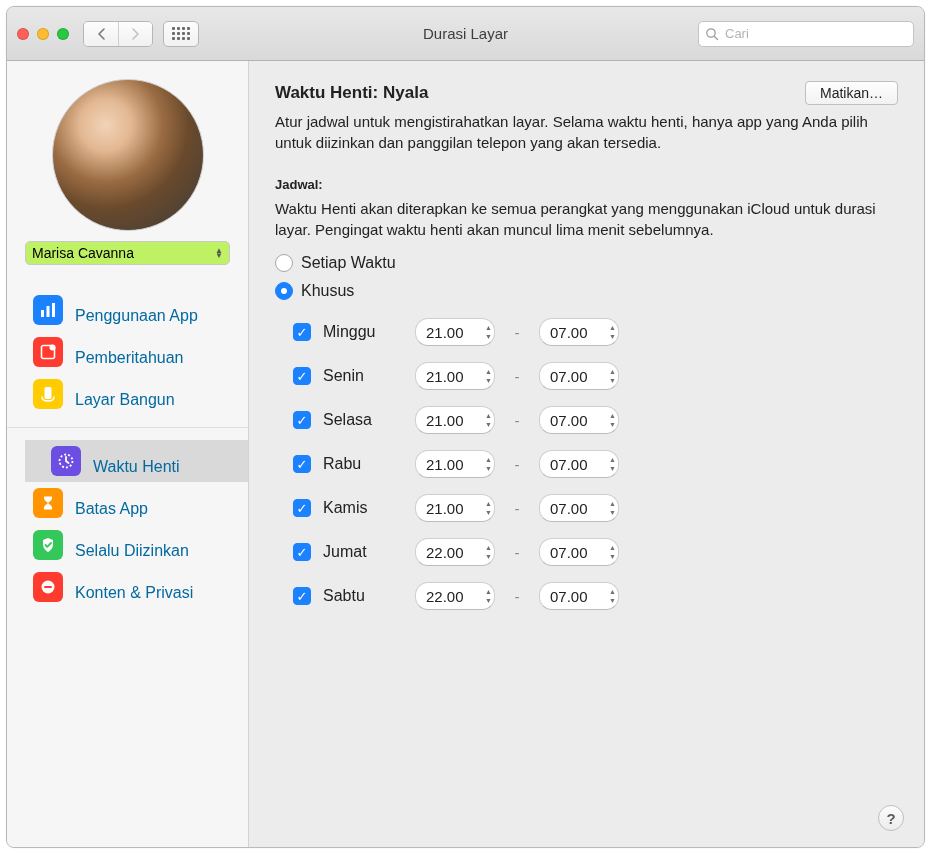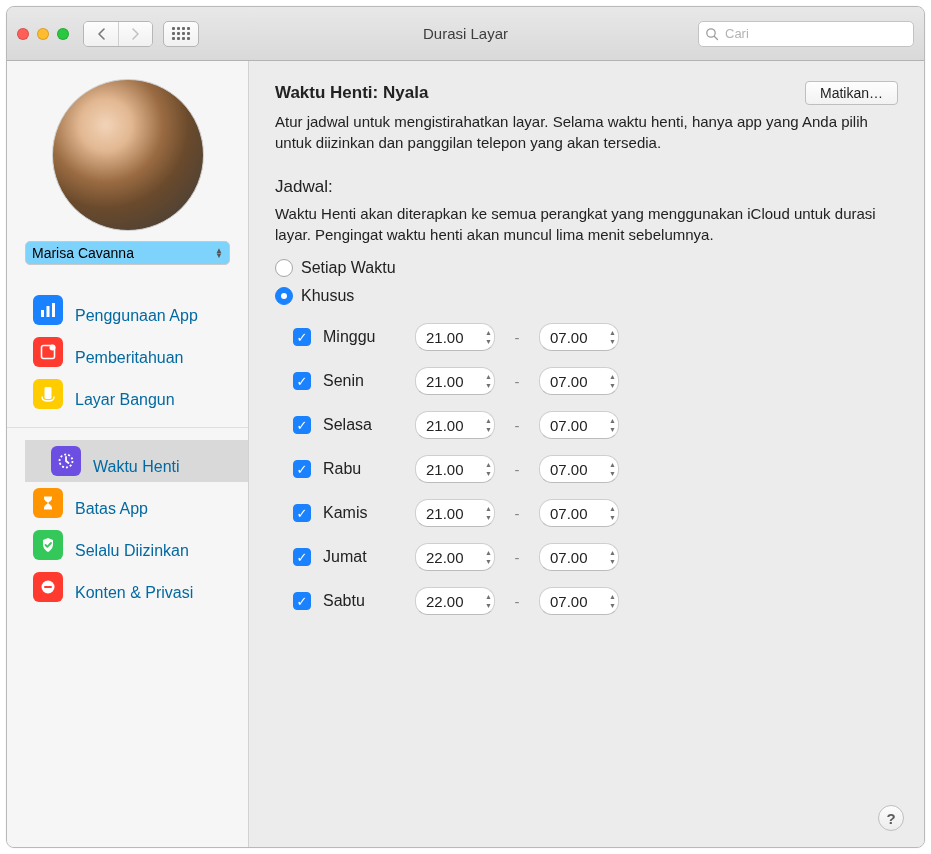--- a/index.html
+++ b/index.html
@@ -36,38 +36,38 @@
   .title { position:absolute; left:0; right:0; text-align:center; font-size:15px; color:#3d3d3d; font-weight:500; pointer-events:none;}
   .search { margin-left:auto; width:216px; height:26px; border:1px solid #c3c3c3; border-radius:5px; background:#fff; display:flex; align-items:center; padding:0 6px; gap:6px;}
   .search svg{ flex-shrink:0;}
   .search input{ border:none; outline:none; font-size:13px; width:100%; background:transparent; color:#8b5cf6;}
   .search input::placeholder{ color:#b3b3b3;}
 
   .body { flex:1; display:flex; min-height:0;}
   .sidebar { width:242px; background:#f6f6f6; border-right:1px solid #d2d2d2; display:flex; flex-direction:column;}
   .avatar-wrap{ padding:18px 0 8px 0; display:flex; justify-content:center;}
   .avatar{ width:152px; height:152px; border-radius:50%; background: radial-gradient(circle at 35% 30%, #f2d3b8 0%, #e2b892 18%, #9a6b42 40%, #6a4a2c 58%, #3a3a3a 100%); border:1px solid #cfcfcf;}
-  .user-select{ margin:2px 18px 10px 18px; height:24px; border:1px solid #c9c9c9; border-radius:5px; background:#7dd3fc; display:flex; align-items:center; padding:0 6px; font-size:14px; justify-content:space-between;}
+  .user-select{ margin:2px 18px 10px 18px; height:24px; border:1px solid #c9c9c9; border-radius:5px; background:#bef264; display:flex; align-items:center; padding:0 6px; font-size:14px; justify-content:space-between;}
   .user-select .chev{ display:flex; flex-direction:column; line-height:5px; font-size:8px; color:#555;}
   .nav-list{ padding-top:14px;}
   .nav-item{ display:flex; align-items:flex-end; gap:12px; padding:6px 12px 6px 26px; font-size:16px; color:#0369a1;}
   .nav-item .icon{ width:30px; height:30px; border-radius:6px; display:flex;align-items:center;justify-content:center; color:#fff; font-size:16px;}
   .nav-item.selected{ background:#d9d9d9;margin-left:18px;}
   .sep{ height:1px; background:#dedede; margin:12px 0;}
   .spacer{ flex:1;}
   .options-row{ display:flex; align-items:center; gap:12px; padding:10px 12px 16px 26px; font-size:16px; color:#2c2c2c;}
   .options-row .icon{ width:30px;height:30px;border-radius:50%; background:#848484; display:flex;align-items:center;justify-content:center; color:#fff; border:1px solid #777;}
 
   .content{ flex:1; background:#ececec; padding:20px 26px; position:relative; overflow:auto; font-size:15px; color:#222;}
   .heading-row{ display:flex; align-items:center; justify-content:space-between;}
   .heading-row h2{ font-size:17px; font-weight:600;}
   .heading-row h2 .status{ font-weight:700;}
   .mac-btn{ height:24px; padding:0 14px; border:1px solid #bfbfbf; border-radius:4px; background:linear-gradient(#fefefe,#f2f2f2); font-size:14px; color:#222;}
   .desc{ margin-top:6px; line-height:1.4;}
-  .section-label{ font-weight:400; margin-top:24px; font-size:17px;}
+  .section-label{ font-weight:700; margin-top:24px; font-size:13px;}
   .radio-row{ display:flex; align-items:center; gap:8px; margin-top:14px; font-size:16px;}
   .radio{ width:18px;height:18px; border-radius:50%; border:1px solid #a7a7a7; background:#fff; position:relative;}
   .radio.on{ background:#1a82ff; border-color:#1a82ff;}
   .radio.on::after{ content:""; position:absolute; inset:5px; border-radius:50%; background:#fff;}
   .schedule{ margin-top:10px;}
   .day-row{ display:flex; align-items:center; gap:12px; padding:8px 0 8px 18px;}
   .cbx{ width:18px; height:18px; border-radius:4px; border:1px solid #1a82ff; background:#1a82ff; display:flex;align-items:center;justify-content:center; color:#fff; font-size:13px;}
   .day-label{ width:80px; font-size:16px;}
   .time-field{ width:80px; height:28px; border:1px solid #cfcfcf; border-bottom-color:#bcbcbc; border-radius:13px; background:#fff; display:flex; align-items:center; justify-content:space-between; padding:0 2px 0 10px; font-size:15px;}
   .stepper{ display:flex; flex-direction:column; gap:0; line-height:1;}

